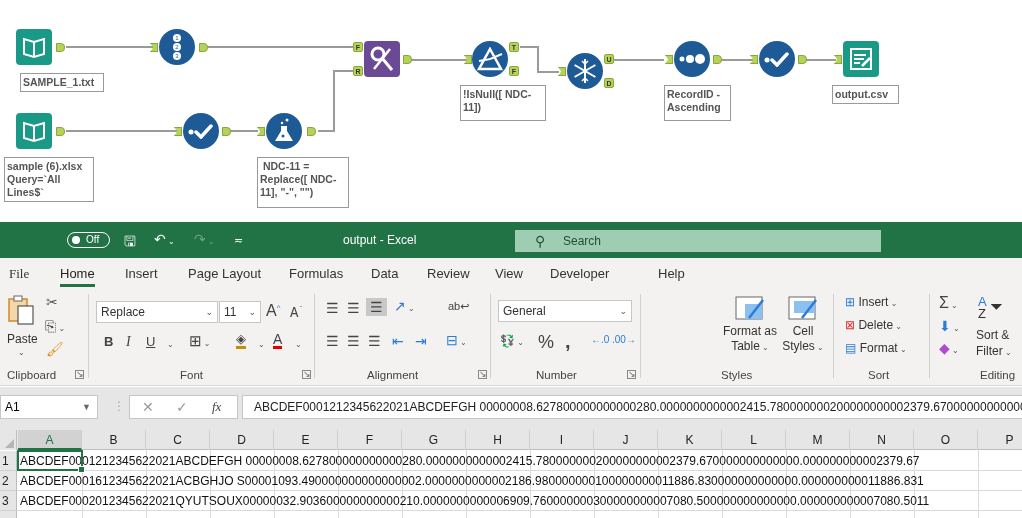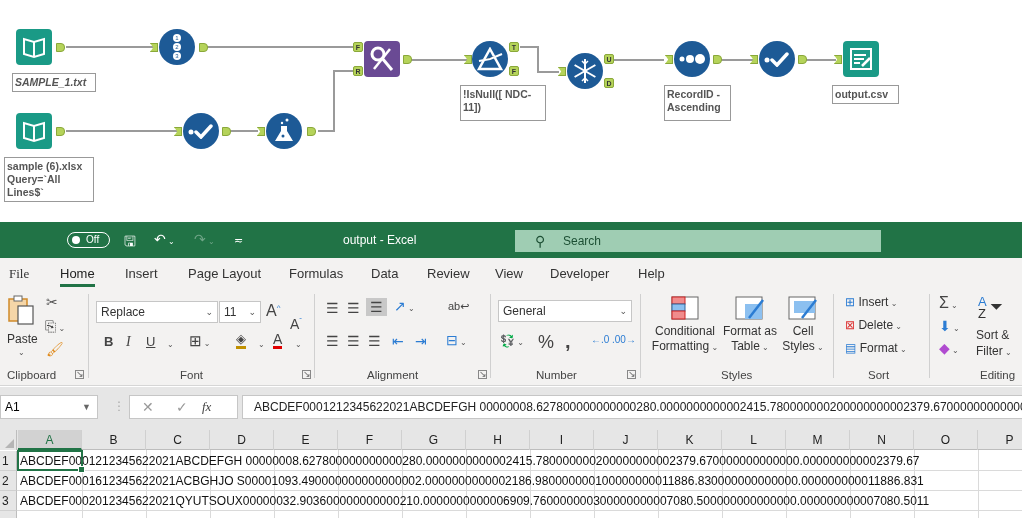--- a/index.html
+++ b/index.html
@@ -86,21 +86,21 @@
   <div class="conn" style="left:718px;top:59px;width:40px;height:2px;"></div>
   <div class="conn" style="left:806px;top:59px;width:30px;height:2px;"></div>
 
   <div class="tool tool-sq" style="left:16px;top:29px;">
     <svg width="26" height="24" viewBox="0 0 26 24">
         <path d="M3 4 L3 19 L13 22 L23 19 L23 4 L13 7 Z" fill="none" stroke="#fff" stroke-width="2"></path>
         <path d="M13 7 L13 22" stroke="#fff" stroke-width="2"></path>
       </svg>
   </div>
   <div class="anchor" style="left:56px;top:43px;"></div>
-  <div class="annot" style="left:12px;top:73px;width:84px;font-style:italic;">SAMPLE_1.txt</div>
+  <div class="annot" style="left:20px;top:73px;width:84px;">SAMPLE_1.txt</div>
 
   <div class="anchor-in" style="left:150px;top:43px;"></div>
   <div class="tool tool-circ" style="left:159px;top:29px;">
     <svg width="20" height="28" viewBox="0 0 20 28">
         <circle cx="10" cy="5" r="4" fill="#fff"></circle>
         <circle cx="10" cy="14" r="4" fill="#fff"></circle>
         <circle cx="10" cy="23" r="4" fill="#fff"></circle>
         <text x="10" y="7" font-size="6" text-anchor="middle" fill="#1d5a96" font-family="Liberation Sans">1</text>
         <text x="10" y="16" font-size="6" text-anchor="middle" fill="#1d5a96" font-family="Liberation Sans">2</text>
         <text x="10" y="25" font-size="6" text-anchor="middle" fill="#1d5a96" font-family="Liberation Sans">3</text>
@@ -131,20 +131,23 @@
   <div class="anchor-in" style="left:257px;top:127px;"></div>
   <div class="tool tool-circ" style="left:266px;top:113px;">
     <svg width="22" height="26" viewBox="0 0 22 26">
         <circle cx="14" cy="2" r="1.5" fill="#fff"></circle>
         <circle cx="9" cy="5" r="1.2" fill="#fff"></circle>
         <path d="M8 8 L14 8 L14 13 L20 23 L2 23 L8 13 Z" fill="#fff"></path>
         <circle cx="10" cy="18" r="1.5" fill="#1d5a96"></circle>
       </svg>
   </div>
   <div class="anchor" style="left:307px;top:127px;"></div>
+  <div class="annot" style="left:257px;top:157px;width:92px;height:51px;"> NDC-11 =
+Replace([ NDC-
+11], "-", "")</div>
 
   <div class="anchor-lbl" style="left:353px;top:42px;">F</div>
   <div class="anchor-lbl" style="left:353px;top:66px;">R</div>
   <div class="tool tool-purple" style="left:364px;top:41px;">
     <svg width="28" height="28" viewBox="0 0 28 28">
         <circle cx="10" cy="9" r="6" fill="none" stroke="#fff" stroke-width="3"></circle>
         <path d="M14 13 L24 25" stroke="#fff" stroke-width="3"></path>
         <path d="M22 4 L6 24" stroke="#fff" stroke-width="2.5"></path>
       </svg>
   </div>
@@ -228,21 +231,21 @@
 <div id="tabs">
   <span class="tab" style="left:9px;font-family:Liberation Serif, serif;">File</span>
   <span class="tab active" style="left:60px;">Home</span>
   <span class="tab" style="left:125px;">Insert</span>
   <span class="tab" style="left:188px;">Page Layout</span>
   <span class="tab" style="left:289px;">Formulas</span>
   <span class="tab" style="left:371px;">Data</span>
   <span class="tab" style="left:427px;">Review</span>
   <span class="tab" style="left:495px;">View</span>
   <span class="tab" style="left:550px;">Developer</span>
-  <span class="tab" style="left:638px;">Help</span>
+  <span class="tab" style="left:658px;">Help</span>
 </div>
 
 <div id="ribbon">
 
   <div style="position:absolute;left:6px;top:6px;width:32px;height:62px;">
     <svg width="30" height="32" viewBox="0 0 30 32">
         <rect x="3" y="5" width="18" height="22" fill="#f5d6a8" stroke="#d08a2a" stroke-width="1.5"></rect>
         <rect x="8" y="2" width="8" height="5" fill="#fff" stroke="#666"></rect>
         <rect x="12" y="12" width="15" height="18" fill="#fff" stroke="#555" stroke-width="1.2"></rect>
       </svg>
@@ -258,21 +261,21 @@
 
   <div class="combo" style="left:96px;top:13px;width:122px;">
     <span>Replace</span>
     <span class="dd">⌄</span>
   </div>
   <div class="combo" style="left:219px;top:13px;width:42px;">
     <span>11</span>
     <span class="dd">⌄</span>
   </div>
   <span class="ico" style="left:266px;top:14px;font-size:16px;">A<sup style="font-size:8px;color:#2b7cd3;">^</sup></span>
-  <span class="ico" style="left:290px;top:28px;font-size:14px;">A<sup style="font-size:8px;color:#2b7cd3;">ˇ</sup></span>
+  <span class="ico" style="left:290px;top:16px;font-size:14px;font-family:Liberation Mono, monospace;">A<sup style="font-size:8px;color:#2b7cd3;">ˇ</sup></span>
   <span class="ico" style="left:104px;top:46px;font-weight:bold;font-size:13px;">B</span>
   <span class="ico" style="left:126px;top:46px;font-style:italic;font-family:'Liberation Serif',serif;">I</span>
   <span class="ico" style="left:146px;top:46px;text-decoration:underline;font-size:13px;">U</span>
   <span class="caret" style="position:absolute;left:167px;top:52px;">⌄</span>
   <span class="ico" style="left:189px;top:44px;font-size:15px;">⊞<span class="caret"> ⌄</span></span>
   <span class="ico" style="left:236px;top:44px;font-size:13px;border-bottom:3px solid #c09000;line-height:14px;">◈</span>
   <span class="caret" style="position:absolute;left:258px;top:52px;">⌄</span>
   <span class="ico" style="left:273px;top:44px;font-size:14px;border-bottom:3px solid #e00000;line-height:14px;">A</span>
   <span class="caret" style="position:absolute;left:295px;top:52px;">⌄</span>
   <span class="group-label" style="left:180px;">Font</span>
@@ -300,30 +303,20 @@
   </div>
   <span class="ico" style="left:500px;top:46px;font-size:12px;">💱<span class="caret"> ⌄</span></span>
   <span class="ico" style="left:538px;top:44px;font-size:18px;">%</span>
   <span class="ico" style="left:565px;top:42px;font-size:20px;font-weight:bold;">,</span>
   <span class="ico" style="left:591px;top:46px;font-size:10px;color:#2b7cd3;">←.0</span>
   <span class="ico" style="left:612px;top:46px;font-size:10px;color:#2b7cd3;">.00→</span>
   <span class="group-label" style="left:536px;">Number</span>
   <span class="launcher" style="left:627px;">↘</span>
   <div class="group-sep" style="left:640px;"></div>
 
-  <div style="position:absolute;left:650px;top:8px;width:70px;height:66px;text-align:center;">
-    <svg width="28" height="24" viewBox="0 0 28 24">
-        <rect x="1" y="1" width="26" height="22" fill="#fff" stroke="#666"></rect>
-        <rect x="1" y="1" width="13" height="7" fill="#f08c8c" stroke="#c22"></rect>
-        <rect x="1" y="8" width="13" height="7" fill="#8cc0f0" stroke="#369"></rect>
-        <rect x="1" y="15" width="13" height="8" fill="#f08c8c" stroke="#c22"></rect>
-      </svg>
-    <div style="font-size:12px;line-height:16px;">Conditional</div>
-    <div style="font-size:12px;line-height:14px;"><span>Formatting</span><span class="caret"> ⌄</span></div>
-  </div>
   <div style="position:absolute;left:722px;top:8px;width:56px;height:66px;text-align:center;">
     <svg width="30" height="24" viewBox="0 0 30 24">
         <rect x="1" y="1" width="26" height="22" fill="#fff" stroke="#666"></rect>
         <rect x="10" y="8" width="17" height="15" fill="#8cc0f0"></rect>
         <path d="M14 22 L28 4" stroke="#2b7cd3" stroke-width="2.5"></path>
       </svg>
     <div style="font-size:12px;line-height:16px;">Format as</div>
     <div style="font-size:12px;line-height:14px;"><span>Table</span><span class="caret"> ⌄</span></div>
   </div>
   <div style="position:absolute;left:780px;top:8px;width:46px;height:66px;text-align:center;">
@@ -358,21 +351,21 @@
 
 <div id="fbar">
   <div id="namebox">
     <span>A1</span>
     <span class="dd">▼</span>
   </div>
   <span style="position:absolute;left:113px;top:12px;font-size:12px;color:#aaa;">⋮</span>
   <div id="fx-area">
     <span style="left:12px;">✕</span>
     <span style="left:46px;">✓</span>
-    <span style="left:72px;font-style:italic;font-family:'Liberation Serif',serif;color:#444;font-size:13px;">fx</span>
+    <span style="left:82px;font-style:italic;font-family:'Liberation Serif',serif;color:#444;font-size:13px;">fx</span>
   </div>
   <div id="formula">ABCDEF0001212345622021ABCDEFGH 00000008.627800000000000280.0000000000002415.780000000200000000002379.670000000000000.000000000002379.67</div>
 </div>
 
 <div id="grid">
   <div id="colhdr">
     <div class="corner"></div>
     <div class="ch sel" style="left:18px;width:64px;">A</div>
     <div class="ch" style="left:82px;width:64px;">B</div>
     <div class="ch" style="left:146px;width:64px;">C</div>

